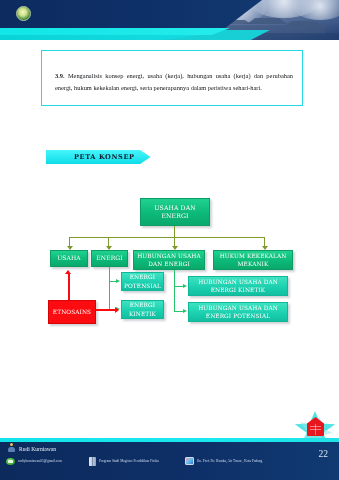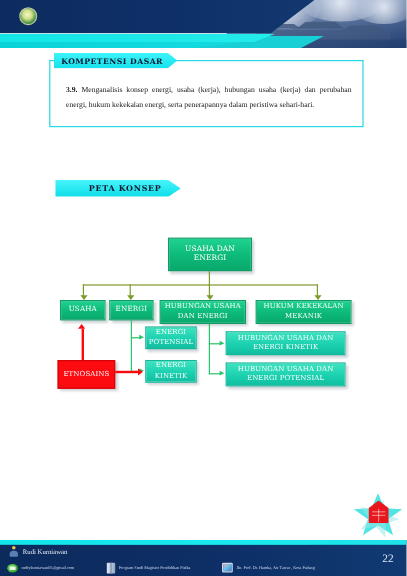--- a/index.html
+++ b/index.html
@@ -179,21 +179,21 @@
     position: absolute; left: 13px; top: 9px; width: 17px; height: 19px;
     background: #e8171d;
     clip-path: polygon(50% 0, 100% 34%, 100% 100%, 0 100%, 0 34%);
     border-radius: 1px;
   }
   .house-line { position: absolute; background: rgba(255,255,255,.45); }
 
   
   #footer {
     position: absolute; left: 0; bottom: 0;
-    width: 339px; height: 30px;
+    width: 339px; height: 42px;
     background: linear-gradient(90deg, #0c2a5c 0%, #0e3068 60%, #113a72 100%);
     overflow: hidden;
   }
   .ftr-cyan {
     position: absolute; left: 0; top: 0; width: 339px; height: 3.5px;
     background: linear-gradient(90deg, #13e4e9 0%, #19e9ee 60%, #1fe3e8 100%);
   }
   .ftr-wedge {
     position: absolute; left: 60px; top: -12px;
     width: 230px; height: 16px;
@@ -271,23 +271,20 @@
     <div class="hdr-cyan2"></div>
   </div>
 
   <div id="kd-wrap">
     <div id="kd-box">
       <div id="kd-body">
         <b>3.9.</b>
         <span>Menganalisis konsep energi, usaha (kerja), hubungan usaha (kerja) dan perubahan energi, hukum kekekalan energi, serta penerapannya dalam peristiwa sehari-hari.</span>
       </div>
     </div>
-    <div id="kd-tag">
-      <span>KOMPETENSI DASAR</span>
-    </div>
   </div>
 
   <div id="pk-tag">
     <span>PETA KONSEP</span>
   </div>
 
   <div id="map">
 
     <div class="node n-green" style="left:140px;top:8px;width:70px;height:28px;font-size:6.2px;">
       <span>USAHA DAN ENERGI</span>

